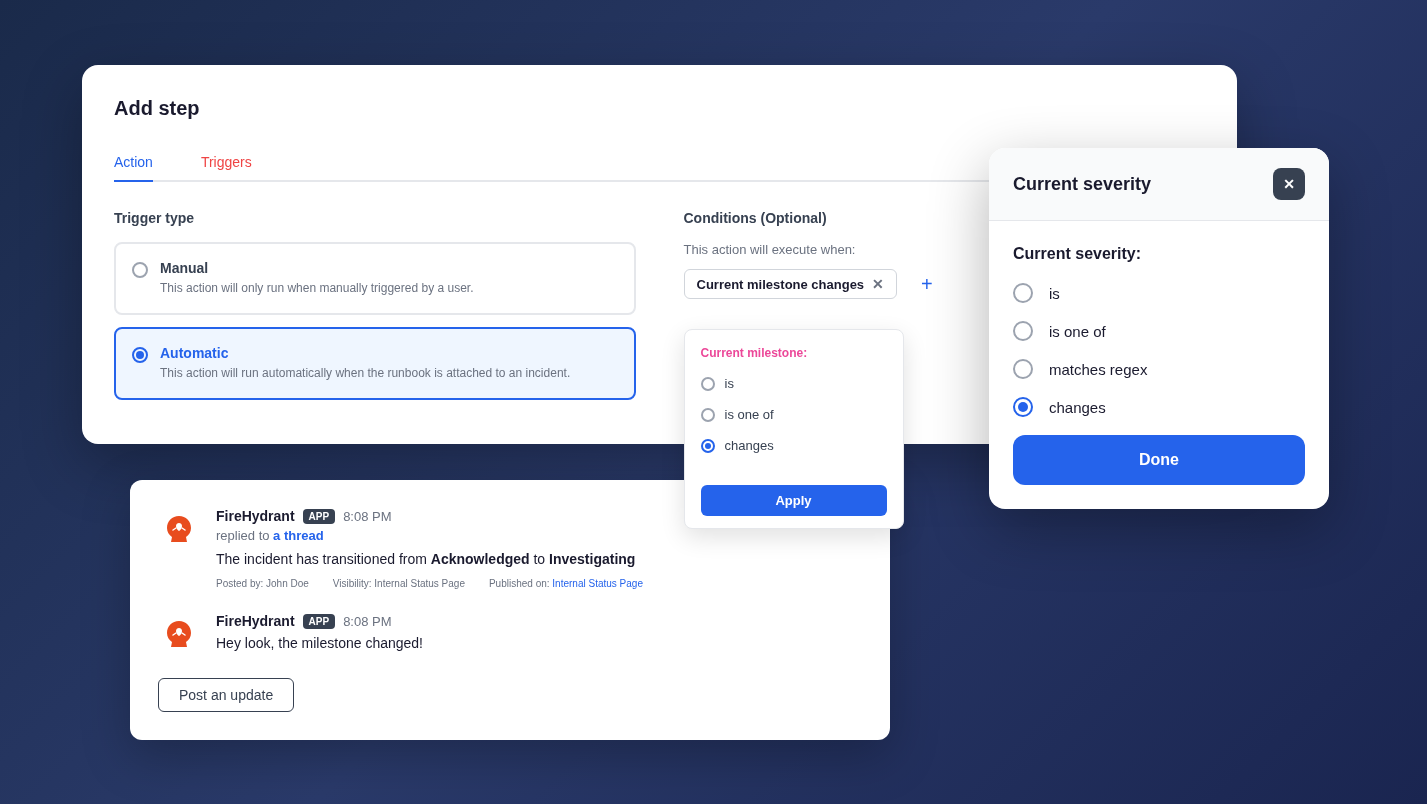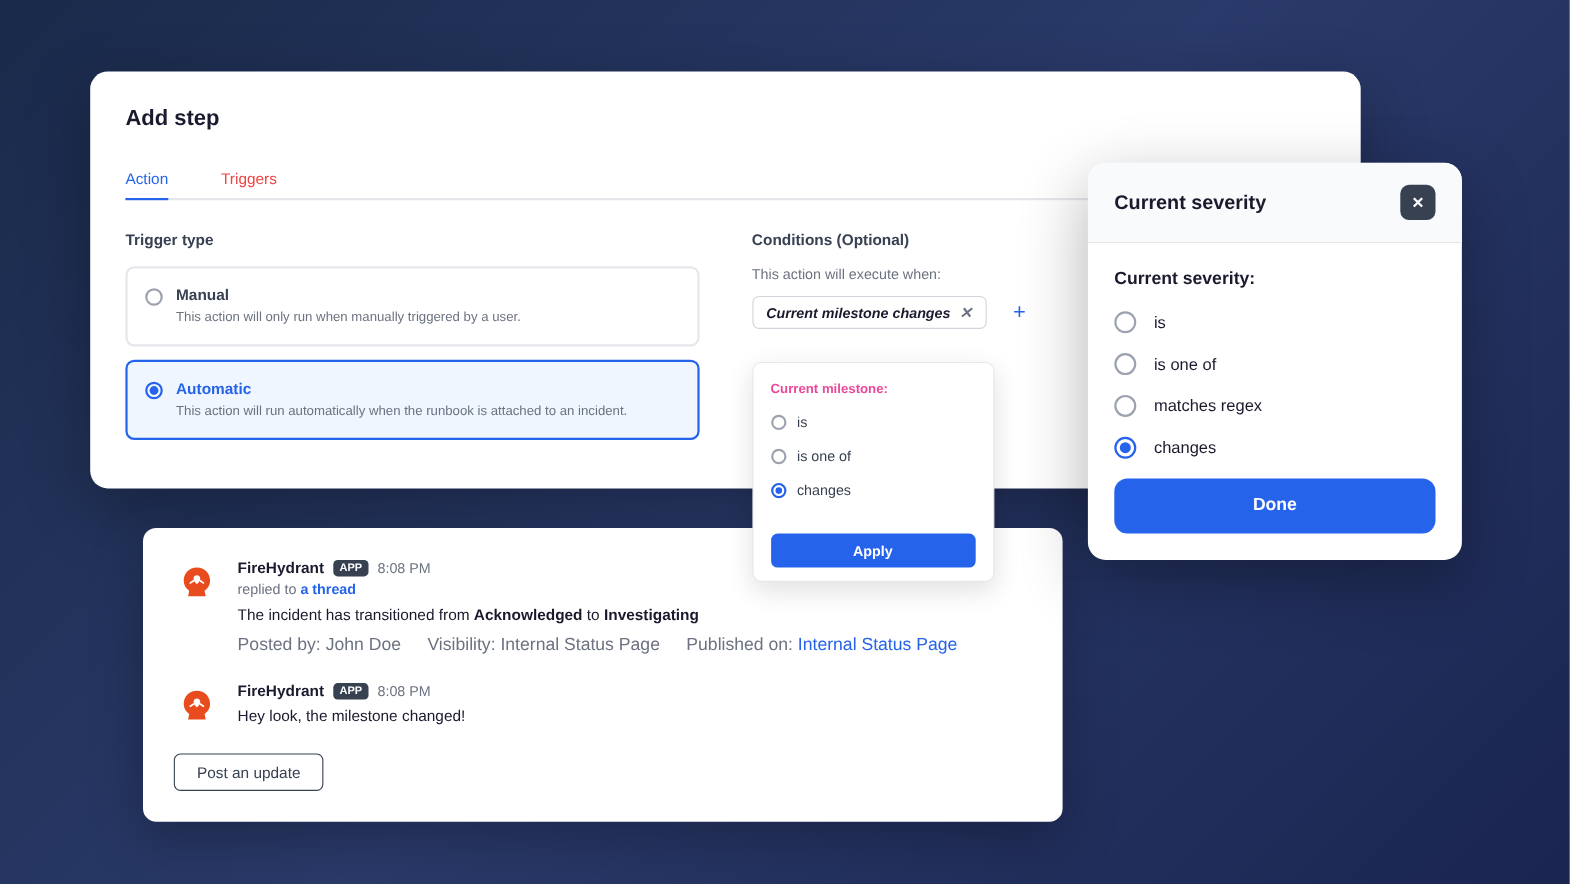--- a/index.html
+++ b/index.html
@@ -139,21 +139,20 @@
       align-items: center;
       gap: 8px;
       background: #fff;
       border: 1px solid #d1d5db;
       border-radius: 6px;
       padding: 6px 12px;
       font-size: 13px;
       font-weight: 600;
       color: #1a1a2e;
       margin-right: 8px;
-      font-style: italic;
     }
     .condition-tag .remove-btn {
       color: #6b7280;
       cursor: pointer;
       font-size: 14px;
     }
     .add-btn {
       display: inline-flex;
       align-items: center;
       justify-content: center;
@@ -215,21 +214,21 @@
     }
     .dropdown-bottom {
       padding: 8px 16px 0;
     }
 
     
     .notification-card {
       position: absolute;
       top: 480px;
       left: 130px;
-      width: 836px;
+      width: 760px;
       background: #fff;
       border-radius: 12px;
       padding: 28px;
       box-shadow: 0 16px 48px rgba(0,0,0,0.25);
     }
 
     .notification-item {
       display: flex;
       gap: 16px;
       margin-bottom: 24px;
@@ -285,21 +284,21 @@
     }
 
     .notif-body {
       font-size: 14px;
       color: #1a1a2e;
       margin-bottom: 8px;
       line-height: 1.5;
     }
 
     .notif-meta {
-      font-size: 16px;
+      font-size: 10px;
       color: #6b7280;
       display: flex;
       gap: 24px;
     }
 
     .meta-link {
       color: #2563eb;
       text-decoration: none;
     }
 

